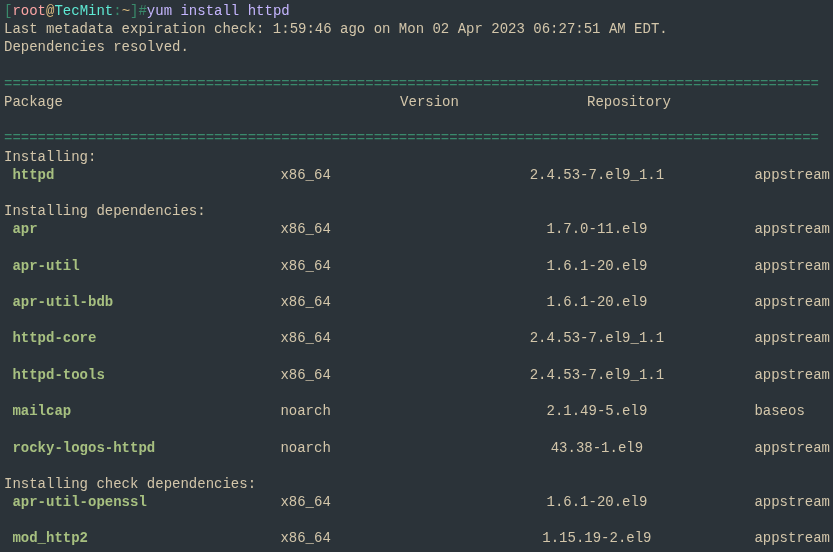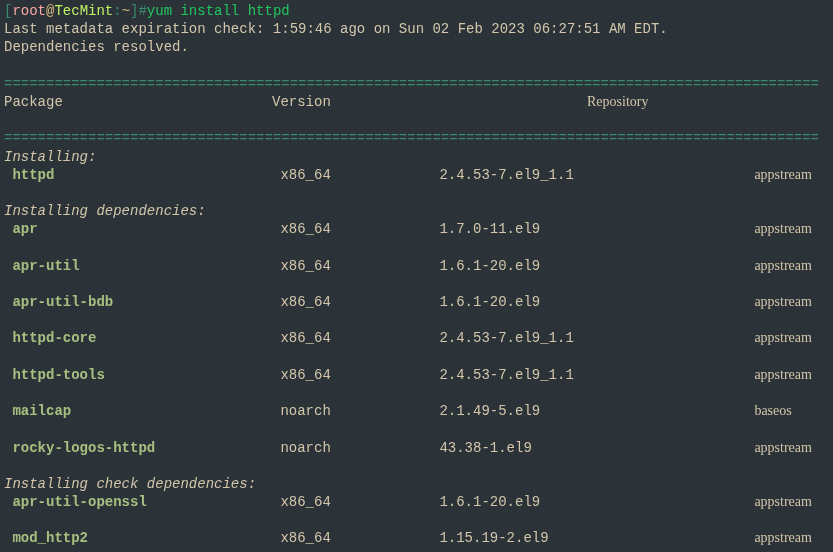--- a/index.html
+++ b/index.html
@@ -15,38 +15,38 @@
       line-height: 1.3;
       padding: 2px 4px;
       width: 833px;
       height: 552px;
       overflow: hidden;
       white-space: pre;
     }
     .prompt-bracket { color: #3a8a6c; }
     .prompt-user { color: #fca5a5; }
     .prompt-at { color: #dbbc7f; }
-    .prompt-host { color: #bef264; }
+    .prompt-host { color: #5eead4; }
     .prompt-path { color: #dbbc7f; }
-    .command { color: #22c55e; margin-top: 20px; }
+    .command { color: #c4b5fd; margin-top: 20px; }
     .green { color: #a7c080; font-weight: bold; }
     .divider { color: #3a8a6c; letter-spacing: 0; }
     .header-row { 
       display: flex;
     }
     .col-package { width: 268px; display: inline-block; }
     .col-arch { width: 159px; display: inline-block; }
-    .col-version { width: 315px; display: inline-block; }
-    .col-repo { display: inline-block; font-family: Liberation Serif, serif; }
-    .section { color: #d3c6aa; font-style: italic; }
+    .col-version { width: 315px; display: inline-block; text-align: center; }
+    .col-repo { display: inline-block; }
+    .section { color: #d3c6aa; }
     .pkg-row { display: block; }
   </style>
 </head>
 <body><span class="prompt-bracket">[</span><span class="prompt-user">root</span><span class="prompt-at">@</span><span class="prompt-host">TecMint</span><span class="prompt-bracket">:</span><span class="prompt-path">~</span><span class="prompt-bracket">]#</span><span class="command">yum install httpd</span>
-<span>Last metadata expiration check: 1:59:46 ago on Sun 02 Feb 2023 06:27:51 AM EDT.</span>
+<span>Last metadata expiration check: 1:59:46 ago on Mon 02 Apr 2023 06:27:51 AM EDT.</span>
 <span>Dependencies resolved.</span>
 
 <span class="divider">=================================================================================================</span>
 <span class="header-row"> <span class="col-package">Package</span><span class="col-version">Version</span><span class="col-repo">Repository</span></span>
 <span class="divider">=================================================================================================</span>
 <span class="section">Installing:</span>
 <span class="pkg-row"> <span class="green col-package">httpd</span><span class="col-arch">x86_64</span><span class="col-version">2.4.53-7.el9_1.1</span><span class="col-repo">appstream</span></span>
 <span class="section">Installing dependencies:</span>
 <span class="pkg-row"> <span class="green col-package">apr</span><span class="col-arch">x86_64</span><span class="col-version">1.7.0-11.el9</span><span class="col-repo">appstream</span></span>
 <span class="pkg-row"> <span class="green col-package">apr-util</span><span class="col-arch">x86_64</span><span class="col-version">1.6.1-20.el9</span><span class="col-repo">appstream</span></span>

